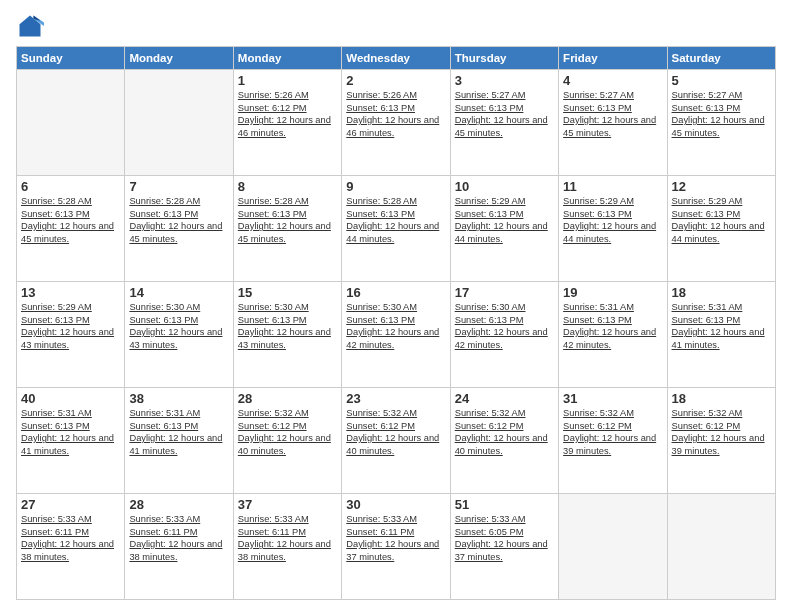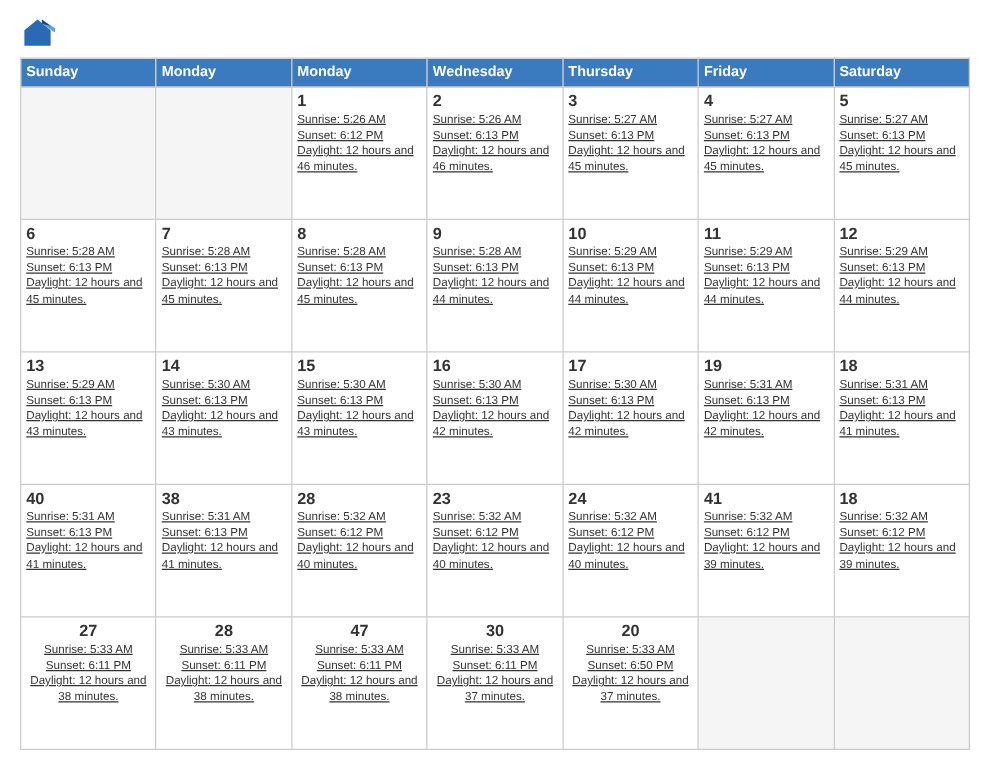--- a/index.html
+++ b/index.html
@@ -100,21 +100,20 @@
       font-size: 9.3px;
       color: #333;
       line-height: 1.35;
       text-decoration: underline;
     }
     .week-row td {
       height: 82px;
     }
     .last-row td {
       height: 82px;
-      text-align: center;
     }
   </style>
 </head>
 <body>
 
 <div class="page">
   <div class="header">
     <div class="logo">
       <svg class="logo-icon" viewBox="0 0 32 32">
         <polygon points="16,4 28,14 28,28 4,28 4,14" fill="#2a6ab5"></polygon>
@@ -316,21 +315,21 @@
 and 40 minutes.</div>
           </td>
           <td>
             <span class="day-number">24</span>
             <div class="day-info">Sunrise: 5:32 AM
 Sunset: 6:12 PM
 Daylight: 12 hours
 and 40 minutes.</div>
           </td>
           <td>
-            <span class="day-number">41</span>
+            <span class="day-number">31</span>
             <div class="day-info">Sunrise: 5:32 AM
 Sunset: 6:12 PM
 Daylight: 12 hours
 and 39 minutes.</div>
           </td>
           <td>
             <span class="day-number">18</span>
             <div class="day-info">Sunrise: 5:32 AM
 Sunset: 6:12 PM
 Daylight: 12 hours
@@ -346,37 +345,37 @@
 and 38 minutes.</div>
           </td>
           <td>
             <span class="day-number">28</span>
             <div class="day-info">Sunrise: 5:33 AM
 Sunset: 6:11 PM
 Daylight: 12 hours
 and 38 minutes.</div>
           </td>
           <td>
-            <span class="day-number">47</span>
+            <span class="day-number">37</span>
             <div class="day-info">Sunrise: 5:33 AM
 Sunset: 6:11 PM
 Daylight: 12 hours
 and 38 minutes.</div>
           </td>
           <td>
             <span class="day-number">30</span>
             <div class="day-info">Sunrise: 5:33 AM
 Sunset: 6:11 PM
 Daylight: 12 hours
 and 37 minutes.</div>
           </td>
           <td>
-            <span class="day-number">20</span>
-            <div class="day-info">Sunrise: 5:33 AM
-Sunset: 6:50 PM
+            <span class="day-number">51</span>
+            <div class="day-info">Sunrise: 5:33 AM
+Sunset: 6:05 PM
 Daylight: 12 hours
 and 37 minutes.</div>
           </td>
           <td class="empty"></td>
           <td class="empty"></td>
         </tr>
       </tbody>
   </table>
 </div>
 

